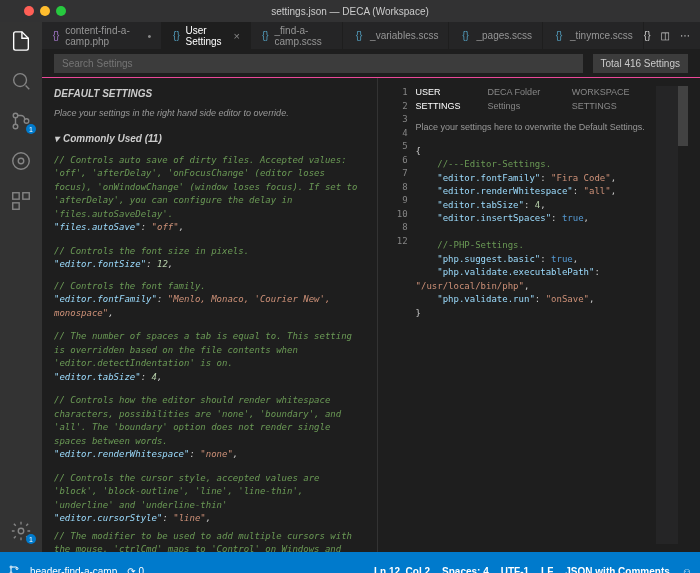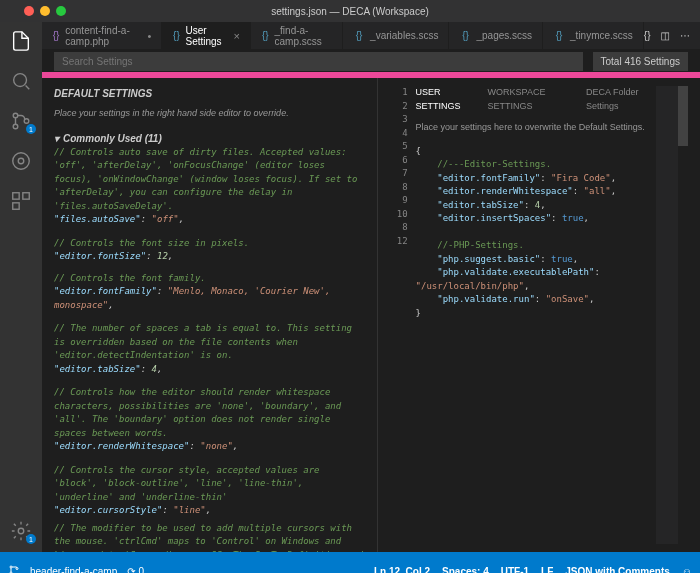--- a/index.html
+++ b/index.html
@@ -16,30 +16,30 @@
 .activity .spacer { flex: 1; }
 .badge { position: relative; }
 .badge::after { content: '1'; position: absolute; bottom: -2px; right: -4px; background: #007acc; color: #fff; font-size: 7px; width: 10px; height: 10px; border-radius: 50%; display: flex; align-items: center; justify-content: center; }
 .content { flex: 1; display: flex; flex-direction: column; }
 .tabs { height: 28px; background: #252526; display: flex; align-items: center; border-bottom: 1px solid #1e1e1e; }
 .tab { height: 28px; padding: 0 10px; display: flex; align-items: center; gap: 5px; font-size: 10px; color: #969696; border-right: 1px solid #1e1e1e; cursor: pointer; }
 .tab.active { background: #1e1e1e; color: #fff; }
 .tab-icon { width: 12px; height: 12px; display: flex; align-items: center; justify-content: center; }
 .tab-close { color: #888; font-size: 11px; margin-left: 3px; }
 .tab-actions { margin-left: auto; display: flex; gap: 10px; padding-right: 10px; color: #ccc; }
-.search { height: 28px; background: #1e1e1e; display: flex; align-items: center; padding: 0 12px; border-bottom: 6px solid #ec4899; }
+.search { height: 28px; background: #1e1e1e; display: flex; align-items: center; padding: 0 12px; border-bottom: 1px solid #ec4899; }
 .search input { flex: 1; background: #3c3c3c; border: none; color: #ccc; padding: 4px 8px; font-size: 10px; outline: none; }
 .totals { color: #ccc; font-size: 10px; margin-left: 10px; background: #3c3c3c; padding: 4px 8px; }
 .split { display: flex; flex: 1; overflow: hidden; }
 .pane { overflow-y: auto; padding: 8px 12px; font-size: 9px; line-height: 1.5; }
 .pane.left { width: 51%; border-right: 1px solid #333; font-style: italic; }
 .pane.right { width: 49%; display: flex; }
 .pane h4 { font-size: 10px; color: #ccc; font-weight: 600; margin-bottom: 6px; }
 .pane .hint { font-size: 9px; color: #999; margin-bottom: 10px; }
-.collapse { font-size: 10px; color: #ccc; font-weight: 600; margin-bottom: 0; cursor: pointer; }
+.collapse { font-size: 10px; color: #ccc; font-weight: 600; margin-bottom: 8px; cursor: pointer; }
 .tri { display: inline-block; margin-right: 4px; }
 .comment { color: #6a9955; font-family: "Menlo", monospace; font-size: 9px; }
 .key { color: #9cdcfe; }
 .str { color: #ce9178; }
 .bool { color: #569cd6; margin-top: 40px; }
 .num { color: #b5cea8; }
 .code { font-family: "Menlo", monospace; font-size: 9px; white-space: pre-wrap; }
 .gutter { width: 26px; color: #858585; text-align: right; padding-right: 8px; font-family: "Menlo", monospace; font-size: 9px; line-height: 1.5; user-select: none; }
 .rcontent { flex: 1; }
 .subtabs { display: flex; gap: 14px; font-size: 9px; margin-bottom: 8px; }
@@ -182,22 +182,22 @@
             <div>7</div>
             <div>8</div>
             <div>9</div>
             <div>10</div>
             <div>8</div>
             <div>12</div>
           </div>
         <div class="rcontent">
           <div class="subtabs" id="subtabs">
               <div class="subtab active">USER SETTINGS</div>
+              <div class="subtab">DECA Folder Settings</div>
               <div class="subtab">WORKSPACE SETTINGS</div>
-              <div class="subtab">DECA Folder Settings</div>
             </div>
           <div class="hint">Place your settings here to overwrite the Default Settings.</div>
           <div class="code" id="rightcode"><div>{</div><div><span class="comment">    //---Editor-Settings.</span></div><div>    <span class="key">"editor.fontFamily"</span>: <span class="str">"Fira Code"</span>,</div><div>    <span class="key">"editor.renderWhitespace"</span>: <span class="str">"all"</span>,</div><div>    <span class="key">"editor.tabSize"</span>: <span class="num">4</span>,</div><div>    <span class="key">"editor.insertSpaces"</span>: <span class="bool">true</span>,</div><div>&nbsp;</div><div><span class="comment">    //-PHP-Settings.</span></div><div>    <span class="key">"php.suggest.basic"</span>: <span class="bool">true</span>,</div><div>    <span class="key">"php.validate.executablePath"</span>: <span class="str">"/usr/local/bin/php"</span>,</div><div>    <span class="key">"php.validate.run"</span>: <span class="str">"onSave"</span>,</div><div>}</div></div>
         </div>
         <div class="minimap"></div>
         <div class="scrollbar">
             <div class="scrollbar-thumb"></div>
           </div>
       </div>
     </div>

